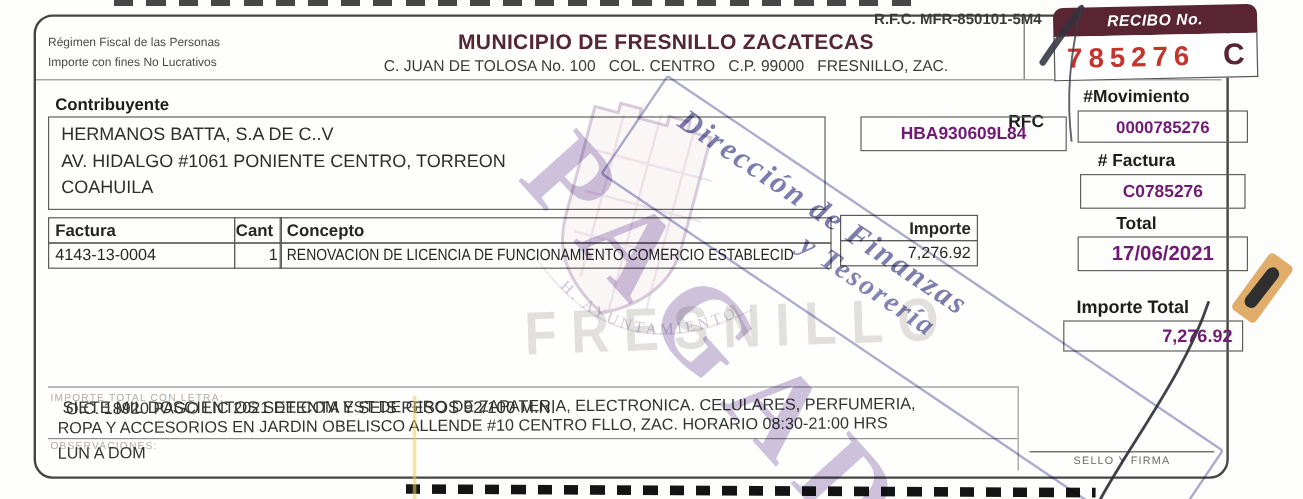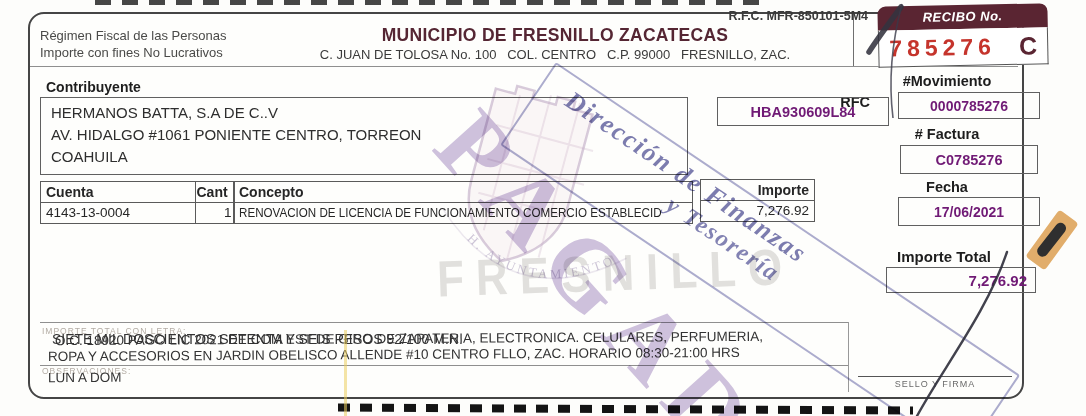--- a/index.html
+++ b/index.html
@@ -10,21 +10,21 @@
   .dash-top{left:95px;top:0;width:672px;height:5px;opacity:.85;
     background:repeating-linear-gradient(90deg,#262626 0 16px,transparent 16px 27px);}
   .dash-bottom{left:338px;top:405px;width:575px;height:8px;
     background:repeating-linear-gradient(90deg,#141414 0 12px,transparent 12px 22px);
     transform:rotate(.3deg);}
   
   .card{left:28px;top:12px;width:992px;height:383px;border:2px solid #454545;
         border-radius:16px;background:#fefefc;}
   .hline{border-top:1.5px solid #8f8f8f;height:0;}
   .vline{border-left:1.5px solid #6f6f6f;width:0;}
-  .regimen{left:40px;top:27px;font-size:13px;line-height:17px;color:#4a4a48;}
+  .regimen{left:40px;top:27px;font-size:10px;line-height:17px;color:#4a4a48;}
   .title{left:255px;top:25px;width:600px;text-align:center;font-weight:bold;
          font-size:17.5px;color:#552633;letter-spacing:.3px;}
   .addr{left:230px;top:47px;width:650px;text-align:center;font-size:13px;
         color:#3b3b3b;white-space:pre;}
   .rfc-issuer{left:640px;top:9px;width:228px;text-align:right;font-weight:bold;
         font-size:12.5px;color:#3a3a3a;}
   
   .tab{left:878px;top:5px;width:170px;height:62px;transform:rotate(-1.2deg);}
   .tab-head{height:24px;background:#5a2532;border-radius:8px 8px 0 0;color:#fff;
         font-style:italic;font-weight:bold;font-size:13px;text-align:center;
@@ -110,27 +110,27 @@
 
   <div class="abs lbl" style="left:695px;top:94px;width:175px;text-align:right;">RFC</div>
   <div class="abs box" style="left:697px;top:97px;width:170px;height:27px;">HBA930609L84</div>
 
   <div class="abs lbl" style="left:878px;top:73px;width:138px;text-align:center;">#Movimiento</div>
   <div class="abs box" style="left:878px;top:92px;width:140px;height:25px;font-size:14px;">0000785276</div>
 
   <div class="abs lbl" style="left:878px;top:126px;width:138px;text-align:center;"># Factura</div>
   <div class="abs box" style="left:880px;top:145px;width:136px;height:27px;">C0785276</div>
 
-  <div class="abs lbl" style="left:878px;top:179px;width:138px;text-align:center;">Fecha</div>
-  <div class="abs box" style="left:878px;top:197px;width:140px;height:27px;font-size:14px;font-weight:bold;">17/06/2021</div>
+  <div class="abs lbl" style="left:878px;top:179px;width:138px;text-align:center;">Total</div>
+  <div class="abs box" style="left:878px;top:197px;width:140px;height:27px;font-size:17px;font-weight:bold;">17/06/2021</div>
 
   <div class="abs lbl" style="left:870px;top:248px;width:148px;text-align:center;font-size:15px;">Importe Total</div>
   <div class="abs box" style="left:866px;top:267px;width:150px;height:26px;justify-content:flex-end;padding-right:8px;font-size:15px;font-weight:bold;box-sizing:border-box;">7,276.92</div>
 
-  <div class="abs t-cell t-head" style="left:40px;top:181px;width:156px;">Cuenta</div>
+  <div class="abs t-cell t-head" style="left:40px;top:181px;width:156px;">Factura</div>
   <div class="abs t-cell t-head" style="left:194.5px;top:181px;width:40px;padding:0 1px;">Cant</div>
   <div class="abs t-cell t-head" style="left:233px;top:181px;width:460px;">Concepto</div>
   <div class="abs t-cell t-head" style="left:700px;top:179px;width:115px;justify-content:flex-end;">Importe</div>
 
   <div class="abs t-cell" style="left:40px;top:201.5px;width:156px;">4143-13-0004</div>
   <div class="abs t-cell" style="left:194.5px;top:201.5px;width:40px;justify-content:flex-end;padding:0 2px;">1</div>
   <div class="abs t-cell" style="left:233px;top:201.5px;width:460px;overflow:hidden;">
     <span class="condensed">RENOVACION DE LICENCIA DE FUNCIONAMIENTO COMERCIO ESTABLECID</span>
   </div>
   <div class="abs t-cell" style="left:700px;top:199.5px;width:115px;justify-content:flex-end;">7,276.92</div>

